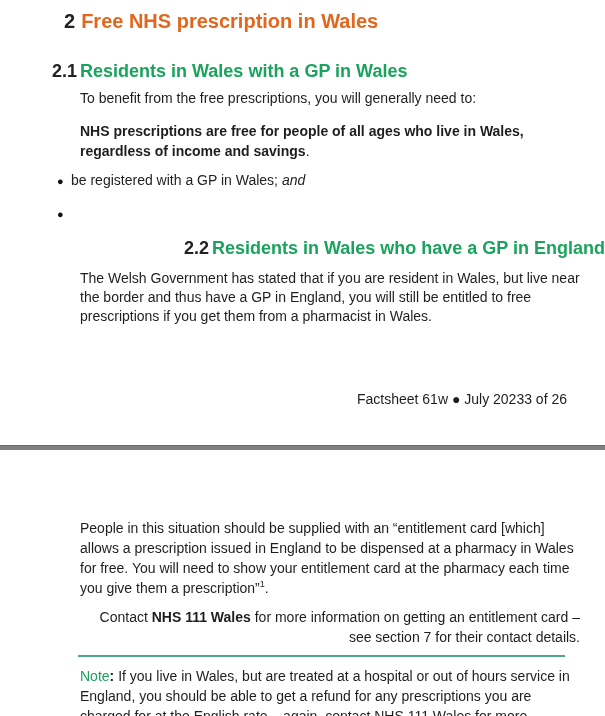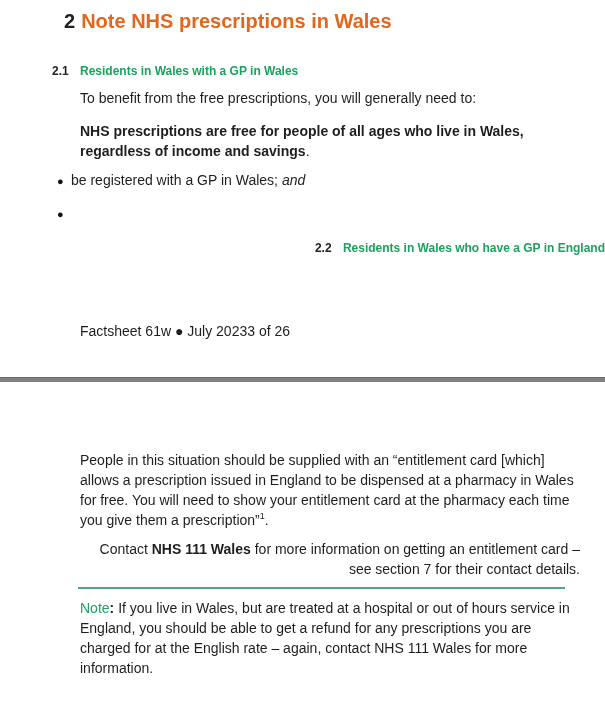--- a/index.html
+++ b/index.html
@@ -24,21 +24,21 @@
     display:flex;align-items:baseline;
     margin:10px 0 0 64px;
     font-size:20px;line-height:22px;font-weight:bold;
   }
   .h1row .h-num{color:#222;margin-right:6px;}
   .h1row .h-title{color:var(--heading-orange);}
 
   .h2row{
     display:flex;align-items:baseline;
     margin-left:52px;
-    font-size:12px;line-height:20px;font-weight:bold;
+    font-size:18px;line-height:20px;font-weight:bold;
   }
   .h2row .h-num{color:#222;width:28px;flex:0 0 28px;}
   .h2row .h-title{color:var(--heading-green);}
   .h2-1{margin-top:29px;}
   .h2-2{margin-top:14px;justify-content:flex-end;}
 
   
   .txt{margin:0 0 0 80px;max-width:500px;}
   .bold-para{margin-top:13px;line-height:20px;font-weight:bold;}
   .bold-para .tail{font-weight:normal;}
@@ -50,21 +50,21 @@
   .bullets li{
     display:flex;align-items:baseline;
     margin-left:57px;max-width:505px;
   }
   .bullets li + li{margin-top:14px;}
   .bullet-marker{flex:0 0 14px;font-size:11px;line-height:19px;color:#111;}
   .it{font-style:italic;}
 
   
   .footer{
-    display:flex;justify-content:flex-start;align-items:baseline;
+    display:flex;justify-content:flex-end;align-items:baseline;
     margin:65px 38px 0 80px;line-height:17px;
   }
 
   
   .page-divider{
     margin-top:37px;height:5px;width:605px;
     background:var(--divider-gray);
     border-top:1px solid #6A6A6A;
   }
 
@@ -83,21 +83,21 @@
 </style>
 </head>
 <body>
 
 <div class="doc">
 
   <div>
 
     <div class="h1row">
       <span class="h-num">2</span>
-      <span class="h-title">Note NHS prescriptions in Wales</span>
+      <span class="h-title">Free NHS prescription in Wales</span>
     </div>
 
     <div class="h2row h2-1">
       <span class="h-num">2.1</span>
       <span class="h-title">Residents in Wales with a GP in Wales</span>
     </div>
 
     <p class="txt intro-para">To benefit from the free prescriptions, you will generally need to:</p>
 
     <p class="txt bold-para"><span>NHS prescriptions are free for people of all ages who live in Wales, regardless of income and savings</span><span class="tail">.</span></p>
@@ -110,20 +110,21 @@
       <li>
         <span class="bullet-marker">●</span>
       </li>
     </ul>
 
     <div class="h2row h2-2">
       <span class="h-num">2.2</span>
       <span class="h-title">Residents in Wales who have a GP in England</span>
     </div>
 
+    <p class="txt body-para">The Welsh Government has stated that if you are resident in Wales, but live near the border and thus have a GP in England, you will still be entitled to free prescriptions if you get them from a pharmacist in Wales.</p>
 
     <div class="footer">
       <span>Factsheet 61w ● July 2023</span>
       <span>3 of 26</span>
     </div>
   </div>
 
   <div class="page-divider"></div>
 
   <div>

